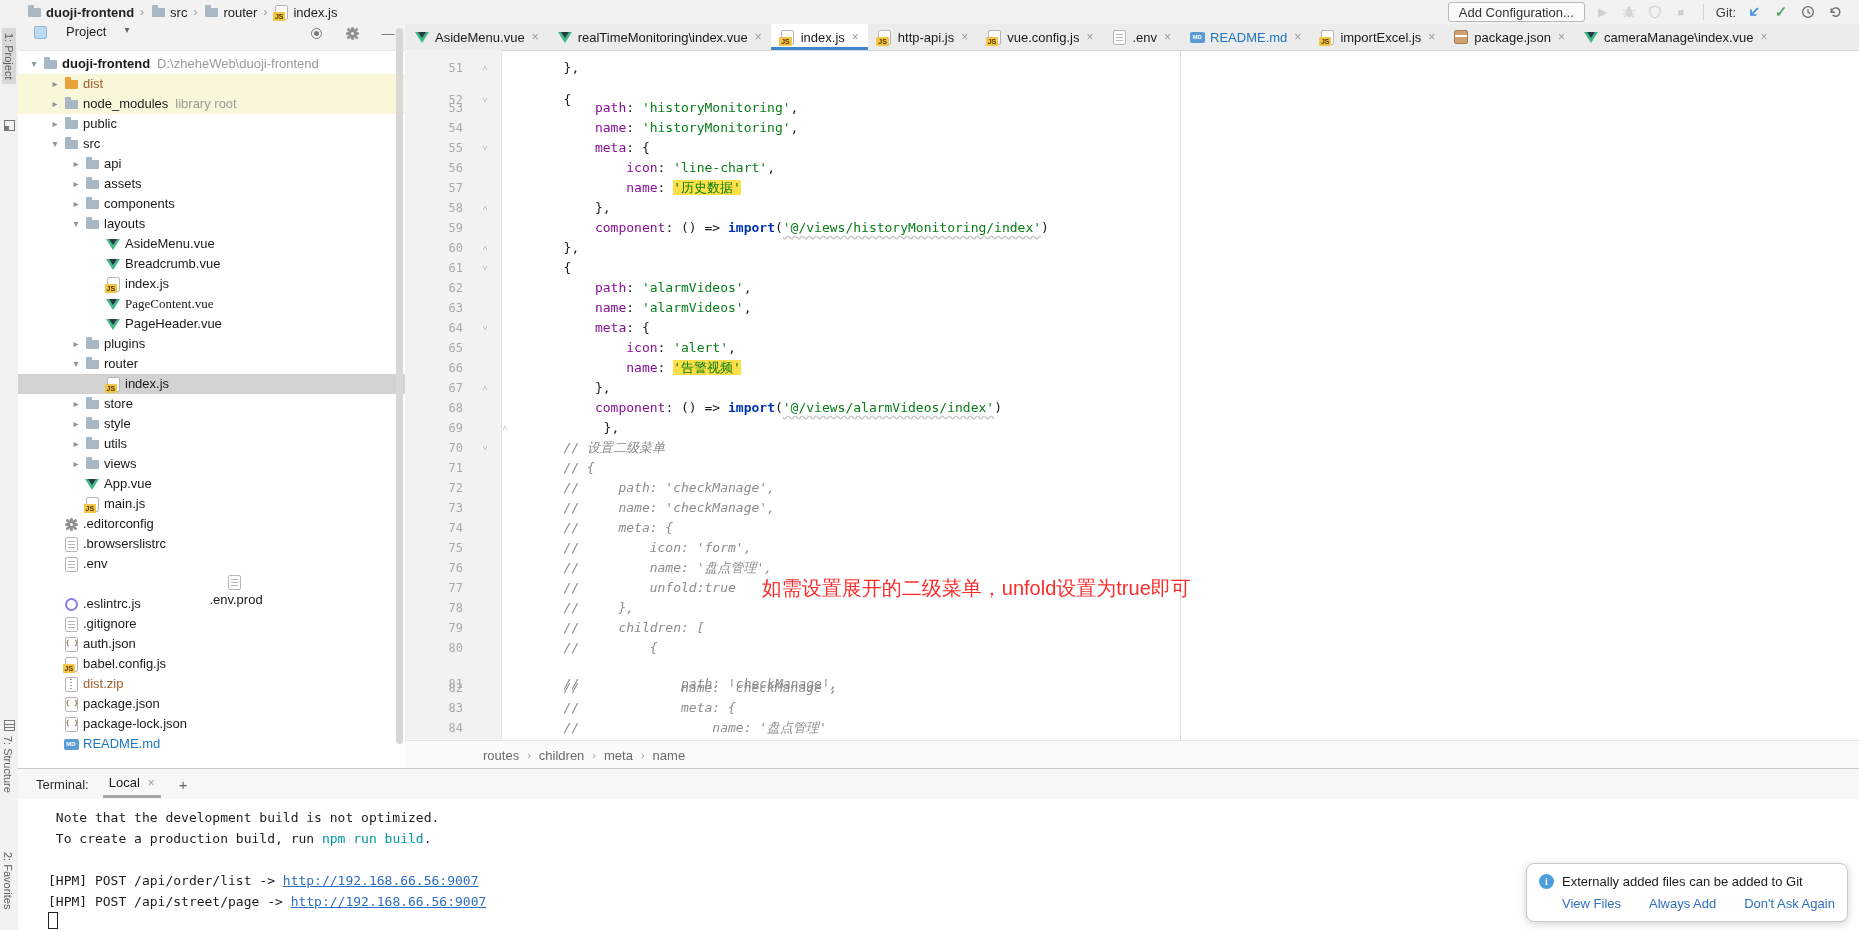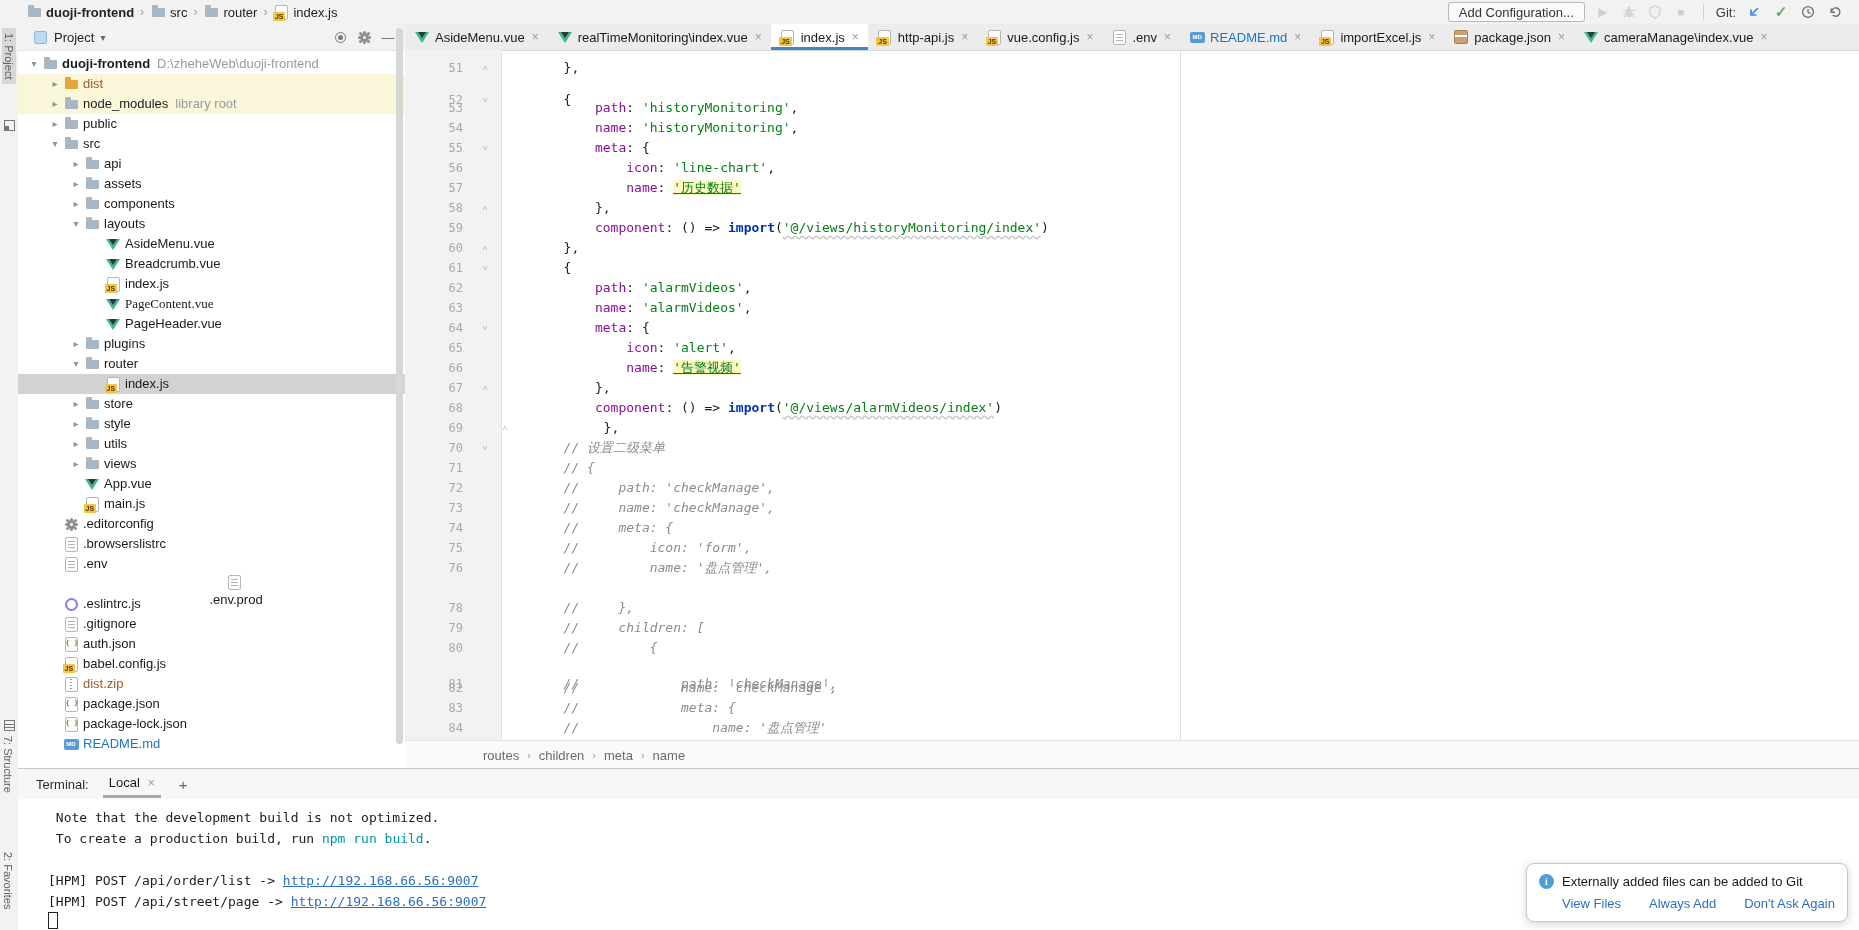--- a/index.html
+++ b/index.html
@@ -31,21 +31,21 @@
   #st-favorites{top:828px;}
   .stico{position:absolute;left:4px;}
   #st-projico{top:96px;}
   #st-structico{top:696px;}
   .i-tool{display:block;width:9px;height:9px;border:1px solid #777;position:relative;}
   .i-tool::after{content:"";position:absolute;left:0;bottom:0;width:4px;height:4px;background:#777;}
   .i-grid{display:block;width:9px;height:9px;border:1px solid #777;position:relative;}
   .i-grid::after{content:"";position:absolute;left:0;top:3px;width:9px;height:1px;background:#777;box-shadow:0 3px 0 #777;}
   
   #panel{position:absolute;left:18px;top:24px;width:387px;height:744px;background:#FFFFFF;border-right:1px solid #D4D4D4;}
-  #panel-header{height:26px;background:#F2F2F2;display:flex;align-items:center;padding:0 8px 0 14px;gap:6px;border-bottom:1px solid #E6E6E6;}
+  #panel-header{height:26px;background:#F2F2F2;display:flex;padding:0 8px 0 14px;gap:18px;border-bottom:1px solid #E6E6E6;}
   #panel-title{color:#222;}
   .pchev{color:#666;font-size:10px;}
   #panel-hdr-sp{flex:1;}
   .phico{width:18px;height:18px;display:flex;align-items:center;justify-content:center;}
   .i-target{width:9px;height:9px;border:1px solid #7A7A7A;border-radius:50%;position:relative;display:block;}
   .i-target::after{content:"";position:absolute;inset:2px;background:#7A7A7A;border-radius:50%;}
   .i-gearshape{width:9px;height:9px;border-radius:50%;background:#8F8F8F;position:relative;display:block;
      box-shadow:0 -5px 0 -3px #8F8F8F,0 5px 0 -3px #8F8F8F,-5px 0 0 -3px #8F8F8F,5px 0 0 -3px #8F8F8F,
        -4px -4px 0 -3px #8F8F8F,4px 4px 0 -3px #8F8F8F,-4px 4px 0 -3px #8F8F8F,4px -4px 0 -3px #8F8F8F;}
   .i-gearshape::after{content:"";position:absolute;inset:3px;background:#F2F2F2;border-radius:50%;}
@@ -101,21 +101,21 @@
   #marginguide{position:absolute;left:775px;top:26px;width:1px;height:690px;background:#DEDEDE;}
   #code{position:absolute;left:0;top:26px;right:0;height:690px;}
   .cl{position:absolute;left:0;right:0;height:20px;display:flex;align-items:flex-end;}
   .gnum{width:58px;flex:none;text-align:right;color:#A9A9A9;font:12px/20px "DejaVu Sans Mono",monospace;padding-right:6px;}
   .gfold{width:32px;flex:none;text-align:center;color:#8A8A8A;font:9px/20px "DejaVu Sans Mono",monospace;}
   .ctext{white-space:pre;font:13px/20px "DejaVu Sans Mono",monospace;color:#1A1A1A;}
   .ck{color:#871094;}
   .cs{color:#067D17;}
   .ci{color:#0033B3;font-weight:bold;}
   .cc{color:#8C8C8C;font-style:italic;}
-  .chl{background:#fef9c3;text-decoration:underline;}
+  .chl{background:#fde047;}
   .sq{text-decoration:underline;text-decoration-style:wavy;text-decoration-color:#C4C4C4;text-underline-offset:3px;}
   .ann{font:20px/20px "Liberation Sans",sans-serif;color:#FC2D2D;margin-left:26px;display:inline-block;vertical-align:top;font-style:normal;}
   #ebreadcrumb{position:absolute;left:0;right:0;top:716px;height:28px;background:#FAFAFA;border-top:1px solid #E3E3E3;
       display:flex;align-items:center;padding-left:78px;gap:8px;color:#6B6B6B;}
   .ebsep{color:#9A9A9A;font-size:11px;}
   
   #terminal{position:absolute;left:18px;top:768px;width:1841px;height:162px;background:#FFF;border-top:1px solid #C9C9C9;}
   #theader{height:30px;background:#F7F7F7;display:flex;align-items:center;padding-left:18px;gap:14px;}
   #tlabel{color:#2B2B2B;}
   #ttab{display:flex;align-items:center;gap:6px;padding:5px 6px;border-bottom:3px solid #A8A8A8;color:#1A1A1A;}
@@ -681,20 +681,25 @@
         <div class="cl" style="top: 488px;">
           <span class="gnum">75</span>
           <span class="gfold"></span>
           <span class="ctext"><span class="cc">        //         icon: 'form',</span></span>
         </div>
         <div class="cl" style="top: 508px;">
           <span class="gnum">76</span>
           <span class="gfold"></span>
           <span class="ctext"><span class="cc">        //         name: '盘点管理',</span></span>
         </div>
+        <div class="cl" style="top: 528px;">
+          <span class="gnum">77</span>
+          <span class="gfold"></span>
+          <span class="ctext"><span class="cc">        //         unfold:true</span><span class="ann">如需设置展开的二级菜单，unfold设置为true即可</span></span>
+        </div>
         <div class="cl" style="top: 548px;">
           <span class="gnum">78</span>
           <span class="gfold"></span>
           <span class="ctext"><span class="cc">        //     },</span></span>
         </div>
         <div class="cl" style="top: 568px;">
           <span class="gnum">79</span>
           <span class="gfold"></span>
           <span class="ctext"><span class="cc">        //     children: [</span></span>
         </div>

